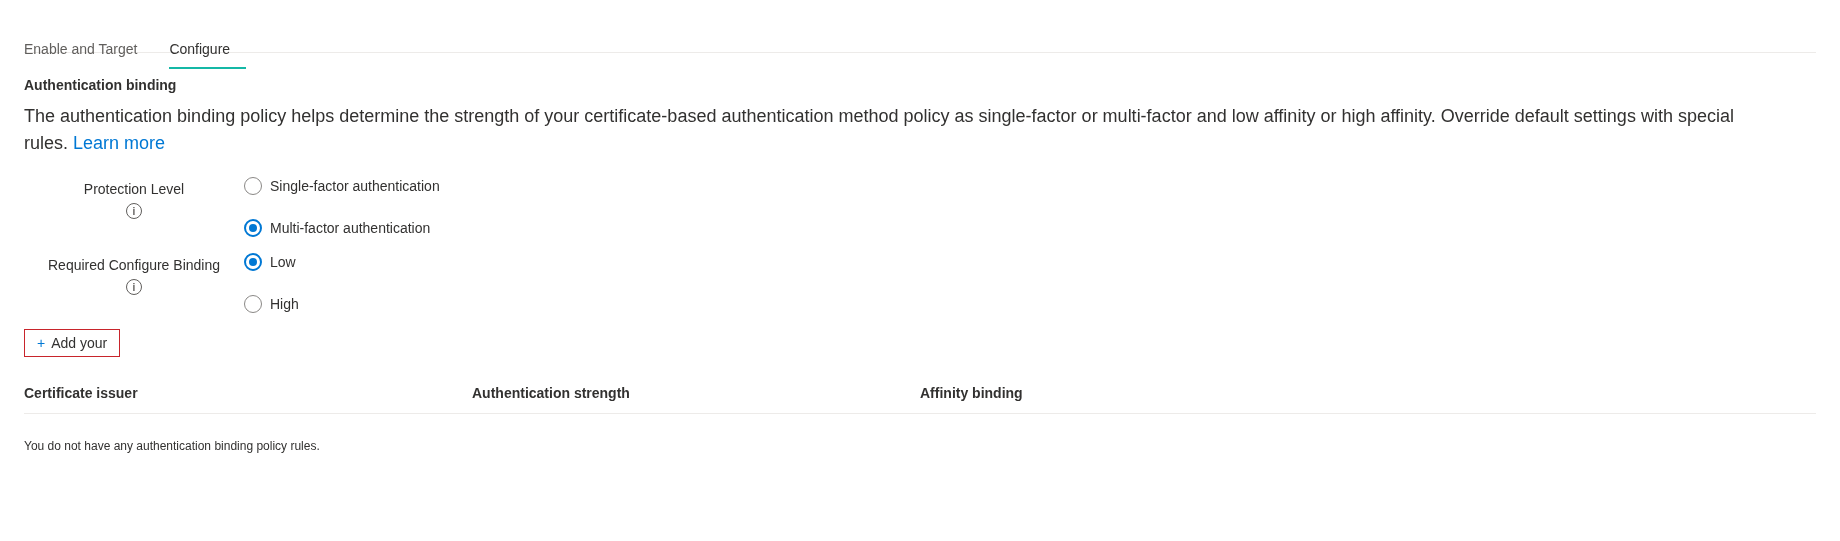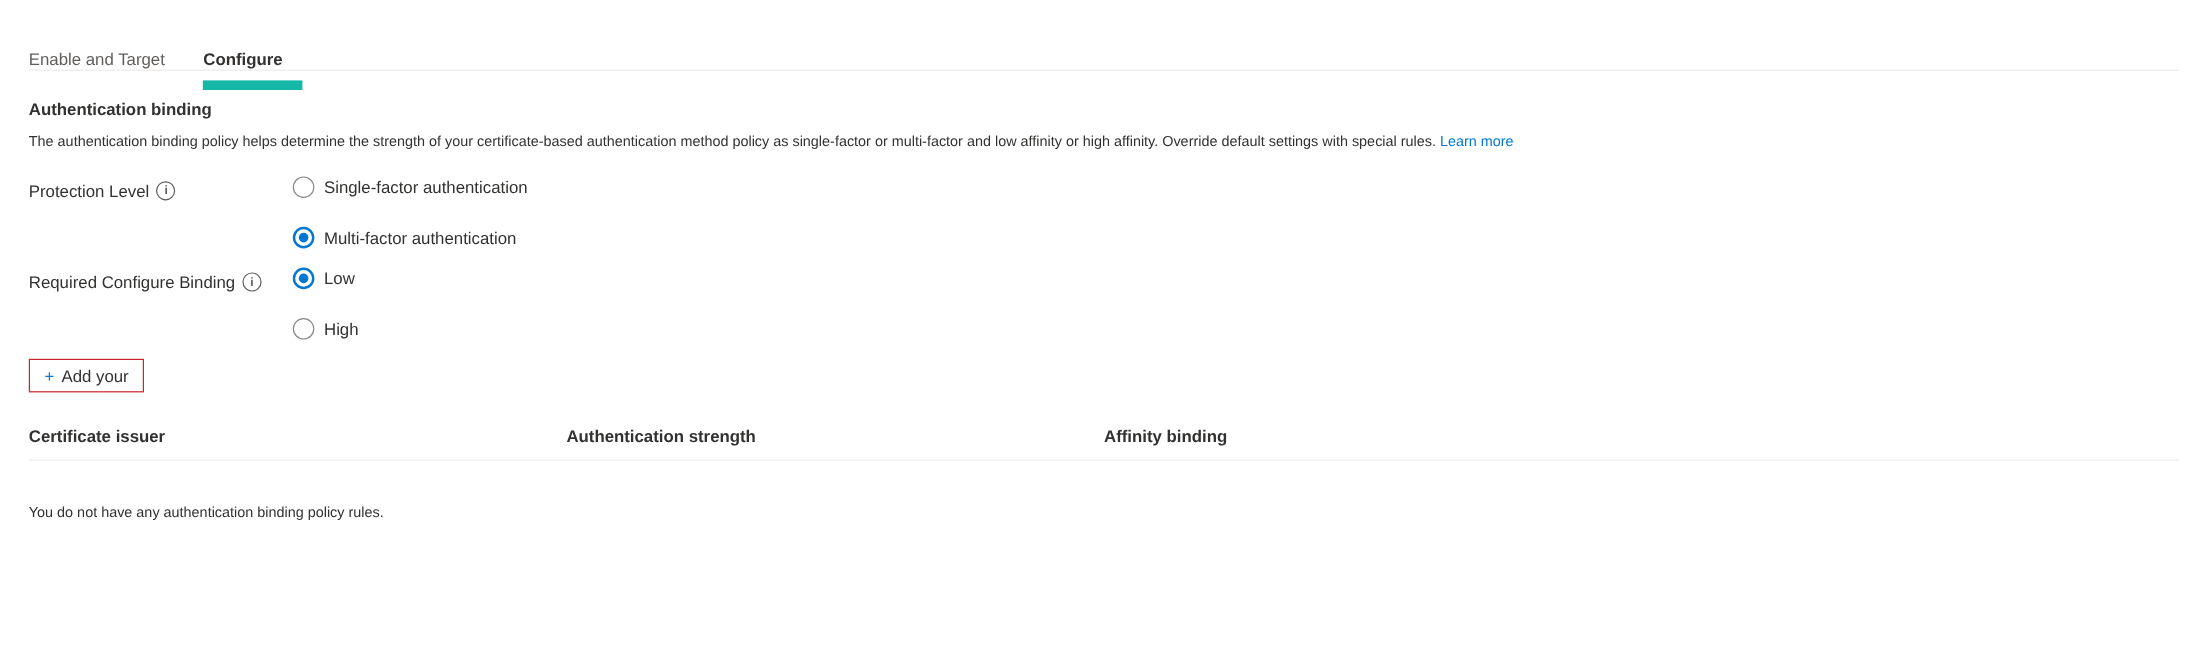--- a/index.html
+++ b/index.html
@@ -23,35 +23,35 @@
       margin-right: 16px;
       cursor: pointer;
       font-size: 14px;
       color: #605e5c;
       border-bottom: 2px solid transparent;
       position: relative;
       top: 17px;
     }
     .tab.active {
       color: #323130;
-      font-weight: 700;
-      border-bottom: 8px solid #14b8a6;
+      font-weight: 400;
+      border-bottom: 2px solid #14b8a6;
     }
 
     
     .section-title {
       font-weight: 700;
       font-size: 14px;
       margin-bottom: 10px;
       margin-top: 22px;
     }
 
     
     .description {
-      font-size: 12px;
+      font-size: 18px;
       color: #323130;
       line-height: 1.5;
       margin-bottom: 20px;
       max-width: 1750px;
     }
     .learn-more {
       color: #0078d4;
       text-decoration: none;
       cursor: pointer;
     }
@@ -63,20 +63,21 @@
       margin-bottom: 16px;
     }
     .form-label {
       min-width: 220px;
       font-size: 14px;
       color: #323130;
       padding-top: 4px;
       display: flex;
       align-items: center;
       gap: 6px;
+      flex-direction: column;
     }
     .info-icon {
       width: 16px;
       height: 16px;
       border: 1.5px solid #605e5c;
       border-radius: 50%;
       display: inline-flex;
       align-items: center;
       justify-content: center;
       font-size: 10px;
@@ -137,21 +138,21 @@
       color: #0078d4;
       font-weight: 400;
     }
 
     
     .table-header {
       display: grid;
       grid-template-columns: 1fr 1fr 1fr 1fr;
       border-bottom: 1.5px solid #edebe9;
       padding: 8px 0;
-      margin-bottom: 16px;
+      margin-bottom: 5px;
     }
     .col-header {
       font-weight: 700;
       font-size: 14px;
       color: #323130;
       padding: 4px 8px 4px 0;
     }
     .table-body {
       padding: 12px 0;
     }

